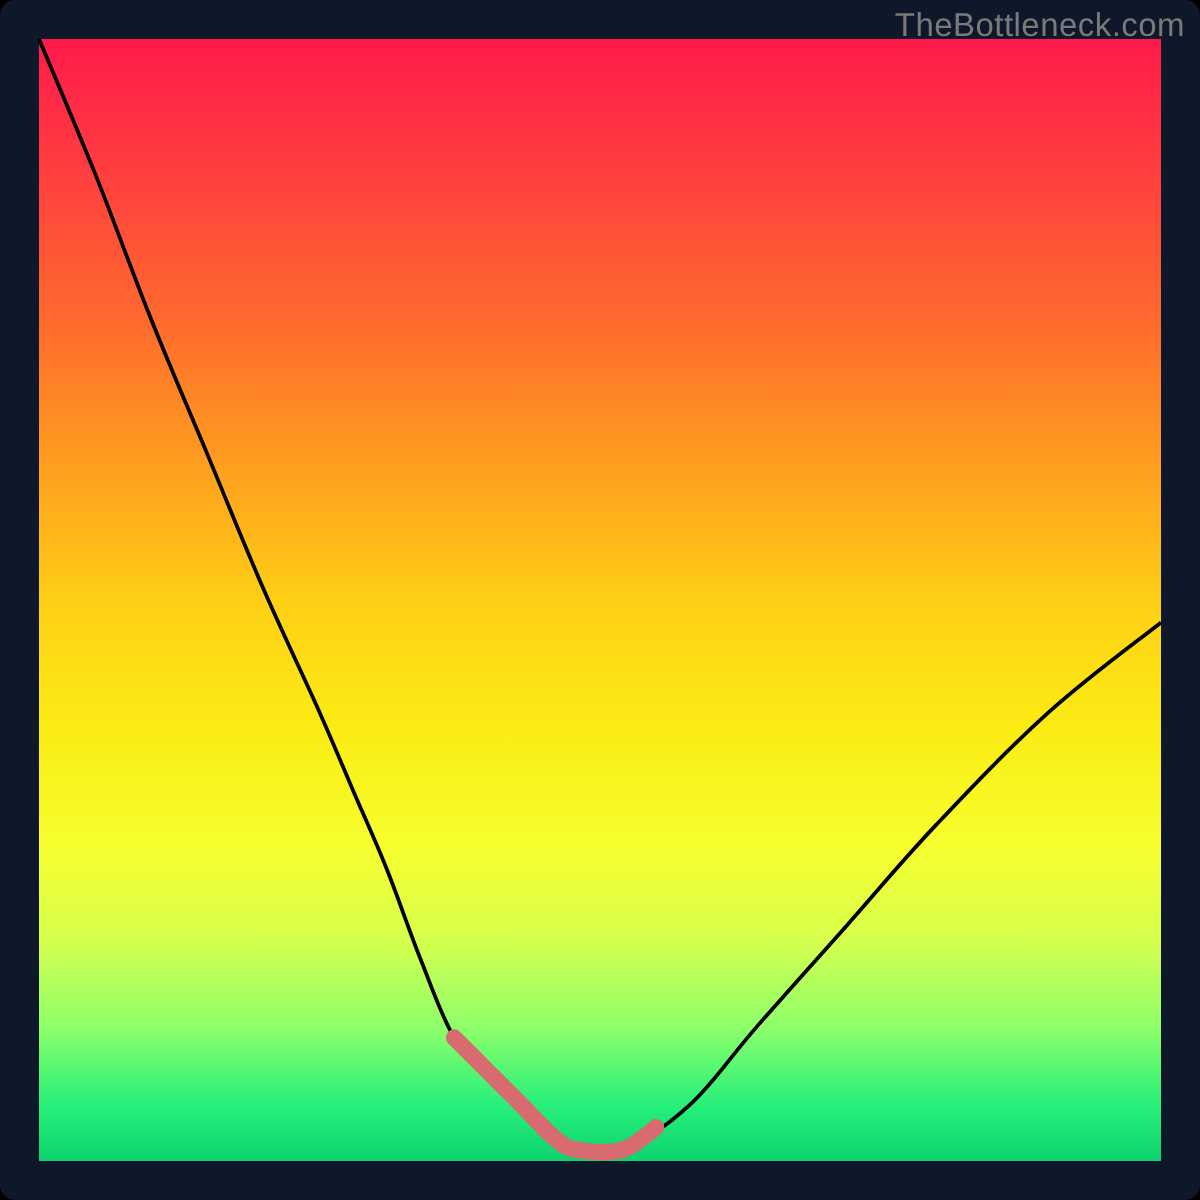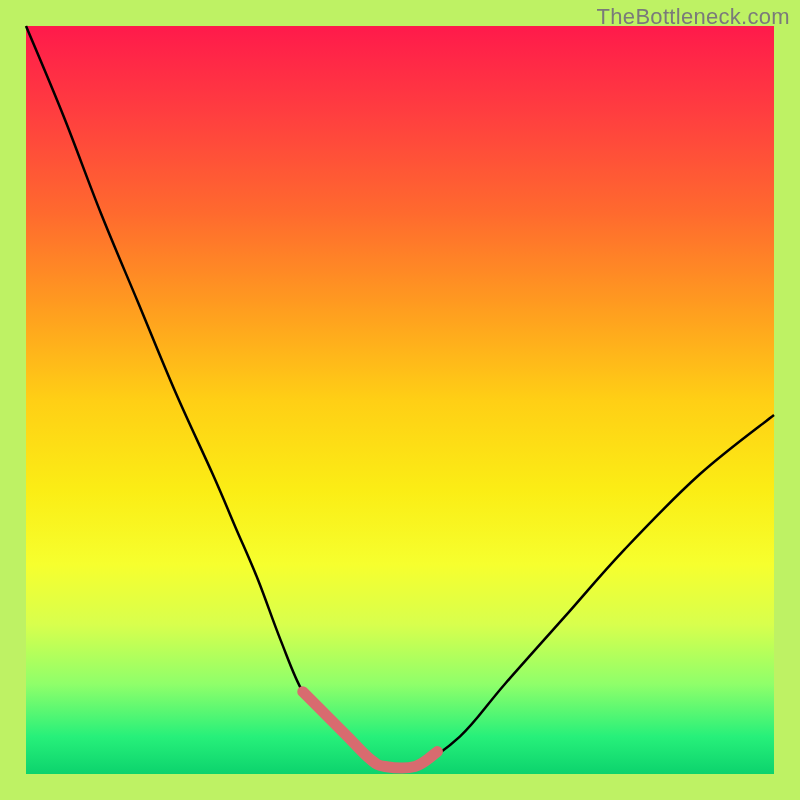--- a/index.html
+++ b/index.html
@@ -8,21 +8,22 @@
     width: 800px;
     height: 800px;
     background: #000;
     overflow: hidden;
     font-family: Arial, Helvetica, sans-serif;
   }
   .frame {
     position: relative;
     width: 800px;
     height: 800px;
-    background: #bef264;
+    background: #0f172a;
+    border-radius: 10px;
   }
   .watermark {
     position: absolute;
     top: 4px;
     right: 10px;
     color: #7a7a7a;
     font-size: 22px;
     font-weight: 500;
     z-index: 30;
     letter-spacing: 0.3px;

